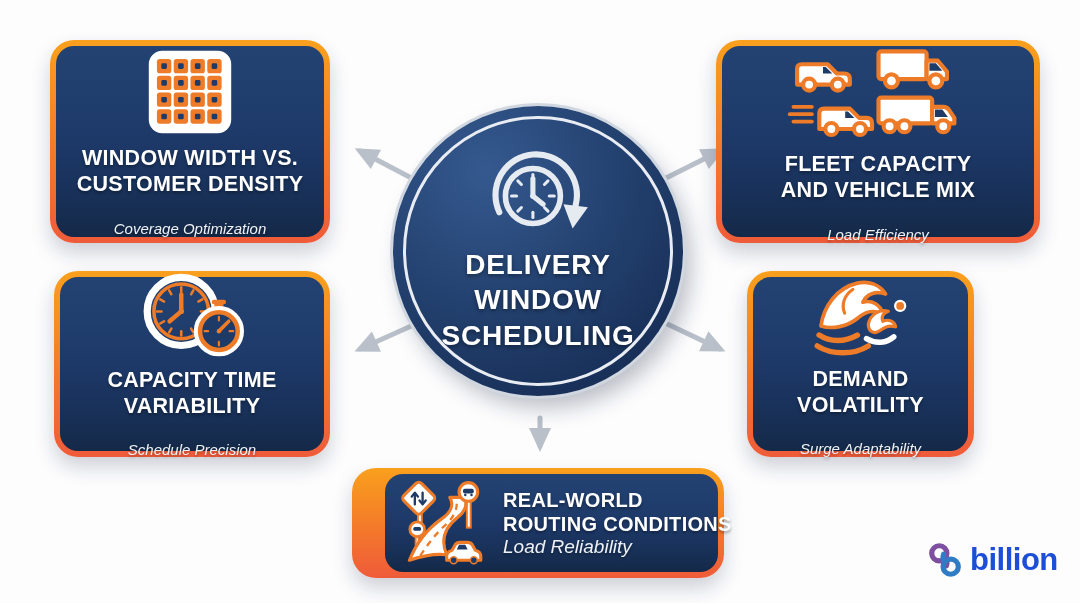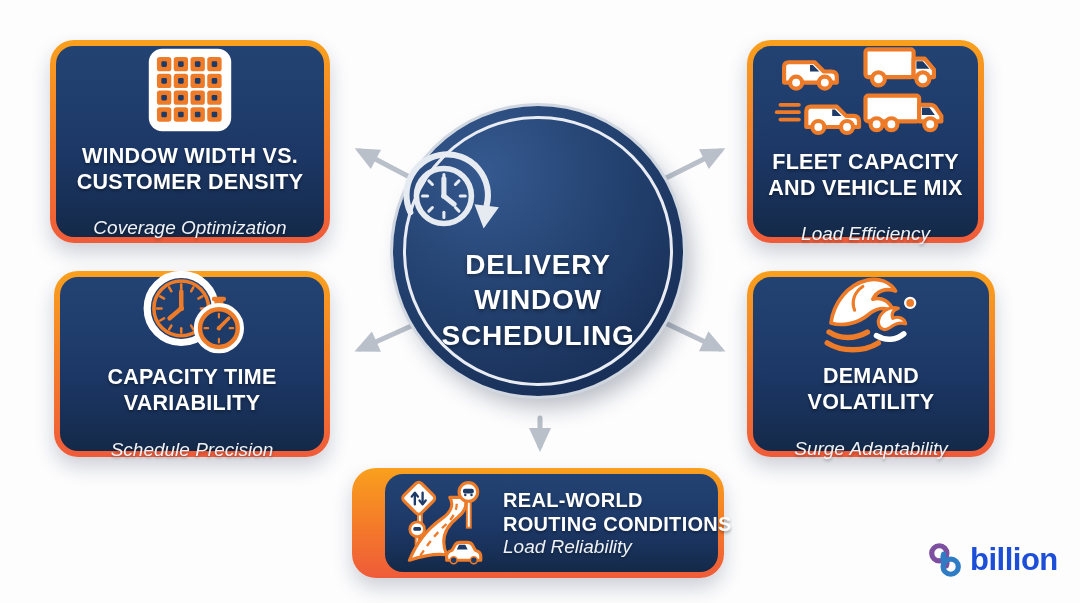--- a/index.html
+++ b/index.html
@@ -16,47 +16,47 @@
     background:linear-gradient(180deg,#f9a01d 0%, #f4792a 55%, #ef5b3a 100%);
     box-shadow:0 10px 20px rgba(15,30,60,.20);
   }
   .node-inner {
     width:100%; height:100%; border-radius:18px;
     background:linear-gradient(180deg,#23437466 , #0000) , linear-gradient(180deg,#224272 0%, #1b3563 55%, #142948 100%);
     display:flex; flex-direction:column; align-items:center; justify-content:center;
     color:#fff; text-align:center; padding:4px 8px;
   }
   .node-tl { left:50px;  top:40px;  width:280px; height:203px; }
-  .node-tr { left:747px; top:40px;  width:237px; height:203px; }
+  .node-tr { left:716px; top:40px;  width:324px; height:203px; }
   .node-bl { left:54px;  top:271px; width:276px; height:186px; }
-  .node-br { left:747px; top:271px; width:248px; height:186px; }
+  .node-br { left:747px; top:271px; width:227px; height:186px; }
   .node-bc { left:352px; top:468px; width:372px; height:110px;padding-left:33px; }
 
   .node-icon { line-height:0; margin-bottom:8px; }
   .tline {
     display:block; font-weight:700; font-size:21.5px; letter-spacing:.3px;
     line-height:1.2; text-shadow:0 2px 3px rgba(0,0,0,.35); white-space:nowrap;
   }
   .subtitle {
-    font-style:italic; font-size:19px; margin-top:22px; color:#eef2f7;
+    font-style:italic; font-size:15px; margin-top:22px; color:#eef2f7;
     text-shadow:0 2px 3px rgba(0,0,0,.3); white-space:nowrap;
   }
   .node-bc .node-inner { flex-direction:row; justify-content:flex-start; gap:16px; padding:0 6px 0 12px; }
   .node-bc .node-icon { margin-bottom:0; }
   .node-bc .text-block { text-align:left; }
   .node-bc .tline { font-size:20px; }
   .node-bc .subtitle { font-size:19px; margin-top:3px; }
 
   
   .center-circle {
     position:absolute; left:393px; top:106px; width:290px; height:290px;
     border-radius:50%;
     background:radial-gradient(circle at 32% 22%, #35598f 0%, #23416f 45%, #12264b 100%);
     box-shadow:0 0 0 3px #d0d7e0, 8px 12px 22px rgba(10,25,50,.28);
-    display:flex; flex-direction:column; justify-content:center;
+    display:flex; flex-direction:column; align-items:center; justify-content:center;
   }
   .center-ring { position:absolute; inset:10px; border-radius:50%; border:3.5px solid #e9edf3; }
   .center-icon { line-height:0; margin-bottom:4px; }
   .ctline {
     display:block; font-weight:700; font-size:28px; color:#fff; letter-spacing:.8px;
     line-height:1.26; text-shadow:0 2px 4px rgba(0,0,0,.4); text-align:center;
   }
 
   
   .logo { position:absolute; left:926px; top:541px; display:flex; align-items:center; gap:6px; }

